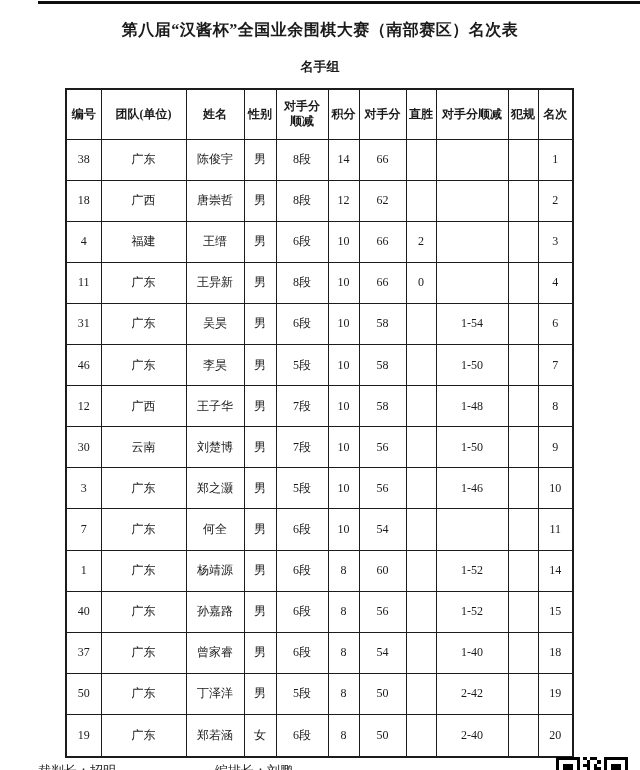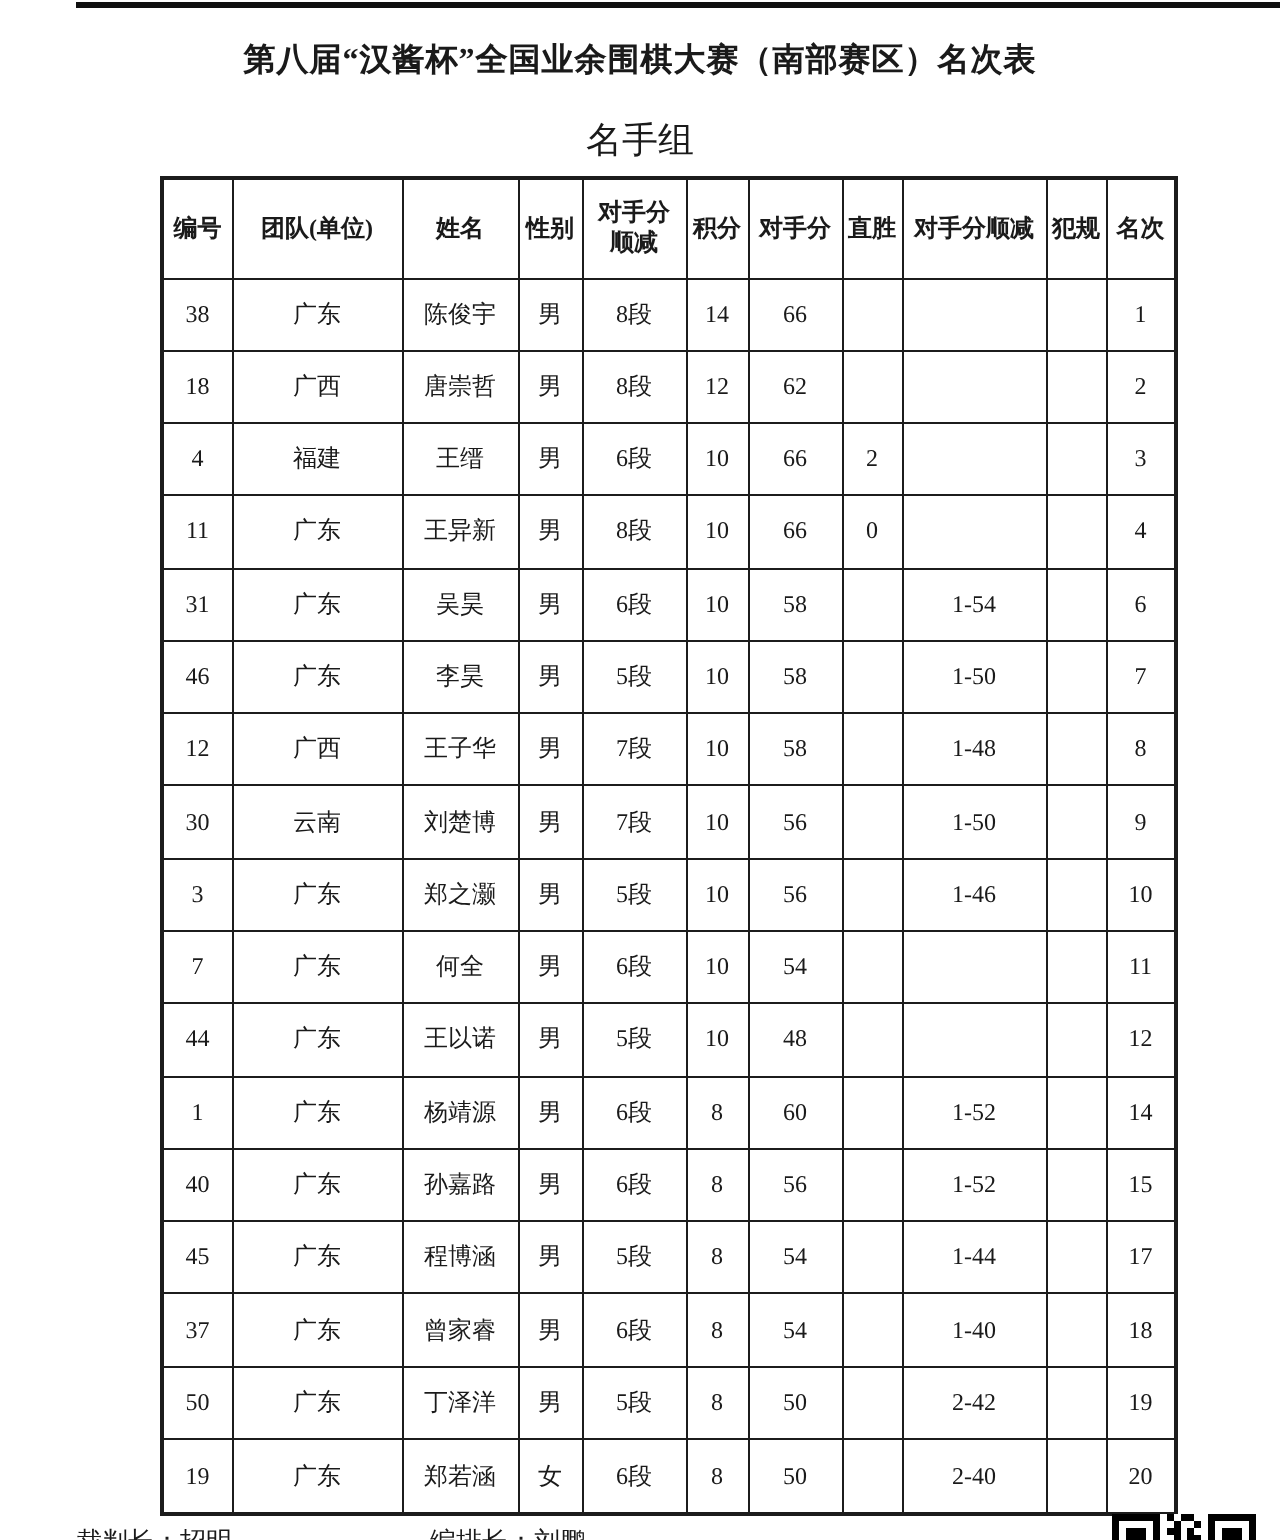--- a/index.html
+++ b/index.html
@@ -40,34 +40,33 @@
     font-weight: bold;
     letter-spacing: 0.5px;
   }
 
   .subtitle {
     position: absolute;
     top: 58px;
     left: 0;
     width: 100%;
     text-align: center;
-    font-size: 18px;
-    font-weight: 400;
+    font-size: 13px;
+    font-weight: 700;
   }
 
   table.results {
     position: absolute;
     left: 65px;
     top: 88px;
     width: 507px;
     height: 670px;
     border-collapse: collapse;
     table-layout: fixed;
     border: 2px solid var(--border, #1c1c1c);
-    margin-left: 15px;
   }
   table.results th,
   table.results td {
     border: 1px solid var(--border, #1c1c1c);
     text-align: center;
     vertical-align: middle;
     font-size: 12px;
     color: var(--text, #1a1a1a);
     overflow: hidden;
     padding: 0 2px;
@@ -271,33 +270,20 @@
           <td>男</td>
           <td>6段</td>
           <td>10</td>
           <td>54</td>
           <td></td>
           <td></td>
           <td></td>
           <td>11</td>
         </tr>
         <tr>
-          <td>44</td>
-          <td>广东</td>
-          <td>王以诺</td>
-          <td>男</td>
-          <td>5段</td>
-          <td>10</td>
-          <td>48</td>
-          <td></td>
-          <td></td>
-          <td></td>
-          <td>12</td>
-        </tr>
-        <tr>
           <td>1</td>
           <td>广东</td>
           <td>杨靖源</td>
           <td>男</td>
           <td>6段</td>
           <td>8</td>
           <td>60</td>
           <td></td>
           <td>1-52</td>
           <td></td>
@@ -308,33 +294,20 @@
           <td>广东</td>
           <td>孙嘉路</td>
           <td>男</td>
           <td>6段</td>
           <td>8</td>
           <td>56</td>
           <td></td>
           <td>1-52</td>
           <td></td>
           <td>15</td>
-        </tr>
-        <tr>
-          <td>45</td>
-          <td>广东</td>
-          <td>程博涵</td>
-          <td>男</td>
-          <td>5段</td>
-          <td>8</td>
-          <td>54</td>
-          <td></td>
-          <td>1-44</td>
-          <td></td>
-          <td>17</td>
         </tr>
         <tr>
           <td>37</td>
           <td>广东</td>
           <td>曾家睿</td>
           <td>男</td>
           <td>6段</td>
           <td>8</td>
           <td>54</td>
           <td></td>

